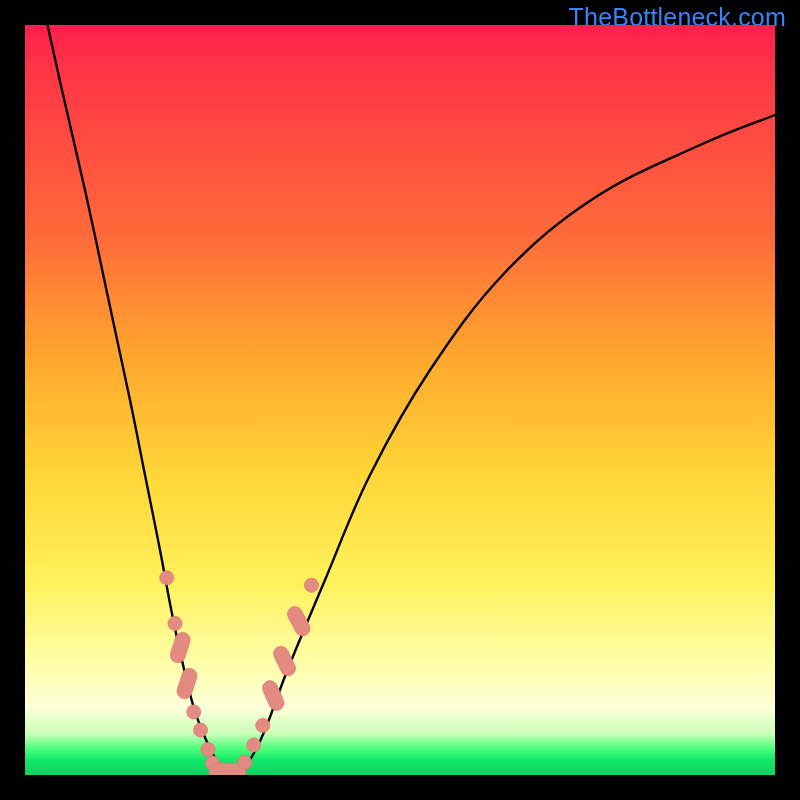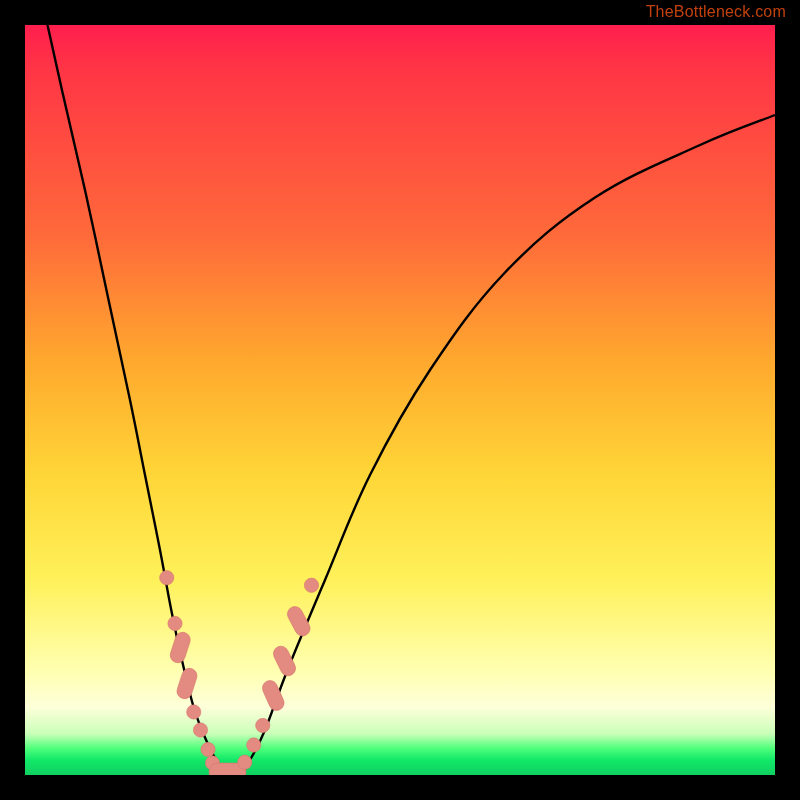--- a/index.html
+++ b/index.html
@@ -42,22 +42,22 @@
       #caffb8 94.5%,
       #4cff7a 96.5%,
       #12e868 98%,
       #0fd060 100%
     );
   }
   .watermark {
     position: absolute;
     top: 3px;
     right: 14px;
-    color: #c2410c;
-    font-size: 16px;
+    color: #3b82f6;
+    font-size: 25px;
     font-weight: 500;
     letter-spacing: 0.2px;
     user-select: none;
   }
   svg.curve-layer {
     position: absolute;
     inset: 0;
   }
 </style>
 </head>

